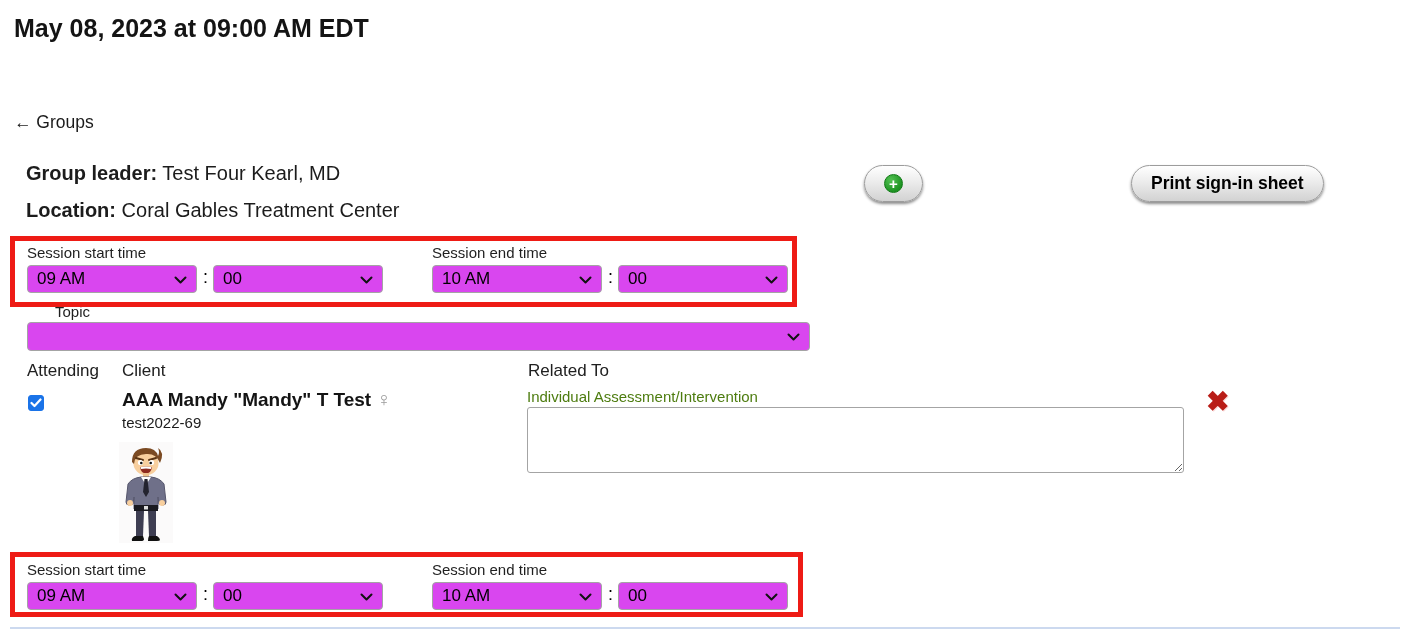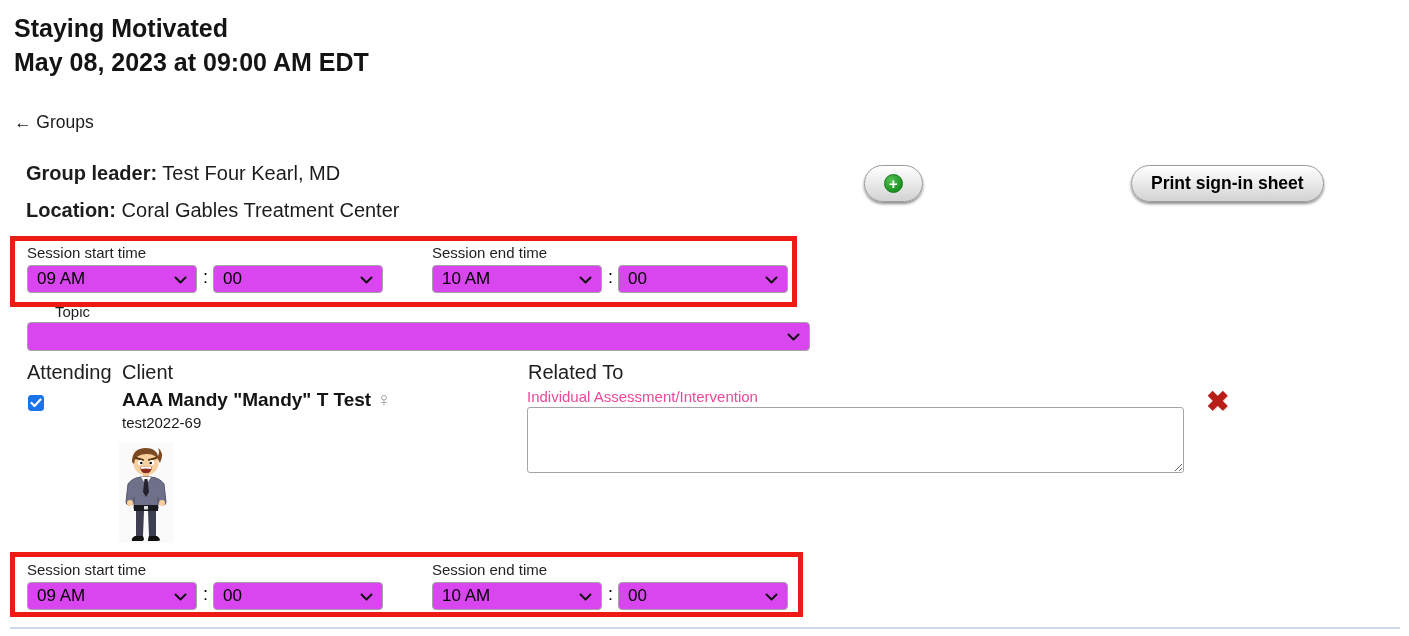--- a/index.html
+++ b/index.html
@@ -44,46 +44,45 @@
   .sel-4 { left: 618px; width: 170px; }
   .colon { position: absolute; top: 31px; font-size: 18px; color: #000; }
   .colon-1 { left: 203px; }
   .colon-2 { left: 608px; }
 
   
   .topic-label { left: 27px; top: 303px; font-size: 15px; color: #1f1f1f; margin-left: 28px; }
   .topic-select { left: 27px; top: 322px; width: 783px; height: 29px; }
 
   
-  .col-header { top: 361px; font-size: 20px; color: #202020; }
+  .col-header { top: 361px; font-size: 17px; color: #202020; }
   .checkbox { left: 28px; top: 395px; width: 16px; height: 16px; border: 1px solid #8b8b8b;
               border-radius: 3px; background: #fff; display: flex; align-items: center;
               justify-content: center; cursor: pointer; }
   .checkbox svg { display: none; }
   .checkbox[data-checked="true"] { background: #1a73e8; border-color: #1a73e8; }
   .checkbox[data-checked="true"] svg { display: block; }
   .client-name { left: 122px; top: 388px; font-size: 19px; font-weight: bold; color: #141414; white-space: nowrap; }
   .gender { font-weight: normal; color: #9a9a9a; font-size: 20px; margin-left: 5px; }
   .client-id { left: 122px; top: 414px; font-size: 15px; color: #1c1c1c; }
   .avatar { left: 119px; top: 442px; width: 54px; height: 101px; }
 
-  .note-label { left: 527px; top: 388px; font-size: 15px; color: #ec4899; }
+  .note-label { left: 527px; top: 388px; font-size: 15px; color: #4d7c0f; }
   .note-area { left: 527px; top: 407px; width: 657px; height: 66px; border: 1px solid #a4a4a4;
                border-radius: 3px; resize: both; font-family: "Liberation Sans", sans-serif;
                font-size: 15px; padding: 4px 6px; }
   .delete-x { left: 1206px; top: 387px; font-size: 28px; line-height: 30px; font-weight: bold;
               color: #b91d17; cursor: pointer; text-shadow: 1px 1px 0 #e4504a33; }
 
   .divider { left: 10px; top: 627px; width: 1390px; height: 2px; background: #ccd9ef; }
 </style>
 </head>
 <body>
 
 <div class="abs page-title">
-  <div>Staying Motivated</div>
   <div>May 08, 2023 at 09:00 AM EDT</div>
 </div>
 
 <a class="abs back-link">← Groups</a>
 
 <div class="abs info-line" style="top:162px;">
   <b>Group leader:</b>
   <span>Test Four Kearl, MD</span>
 </div>
 <div class="abs info-line" style="top:199px;">

